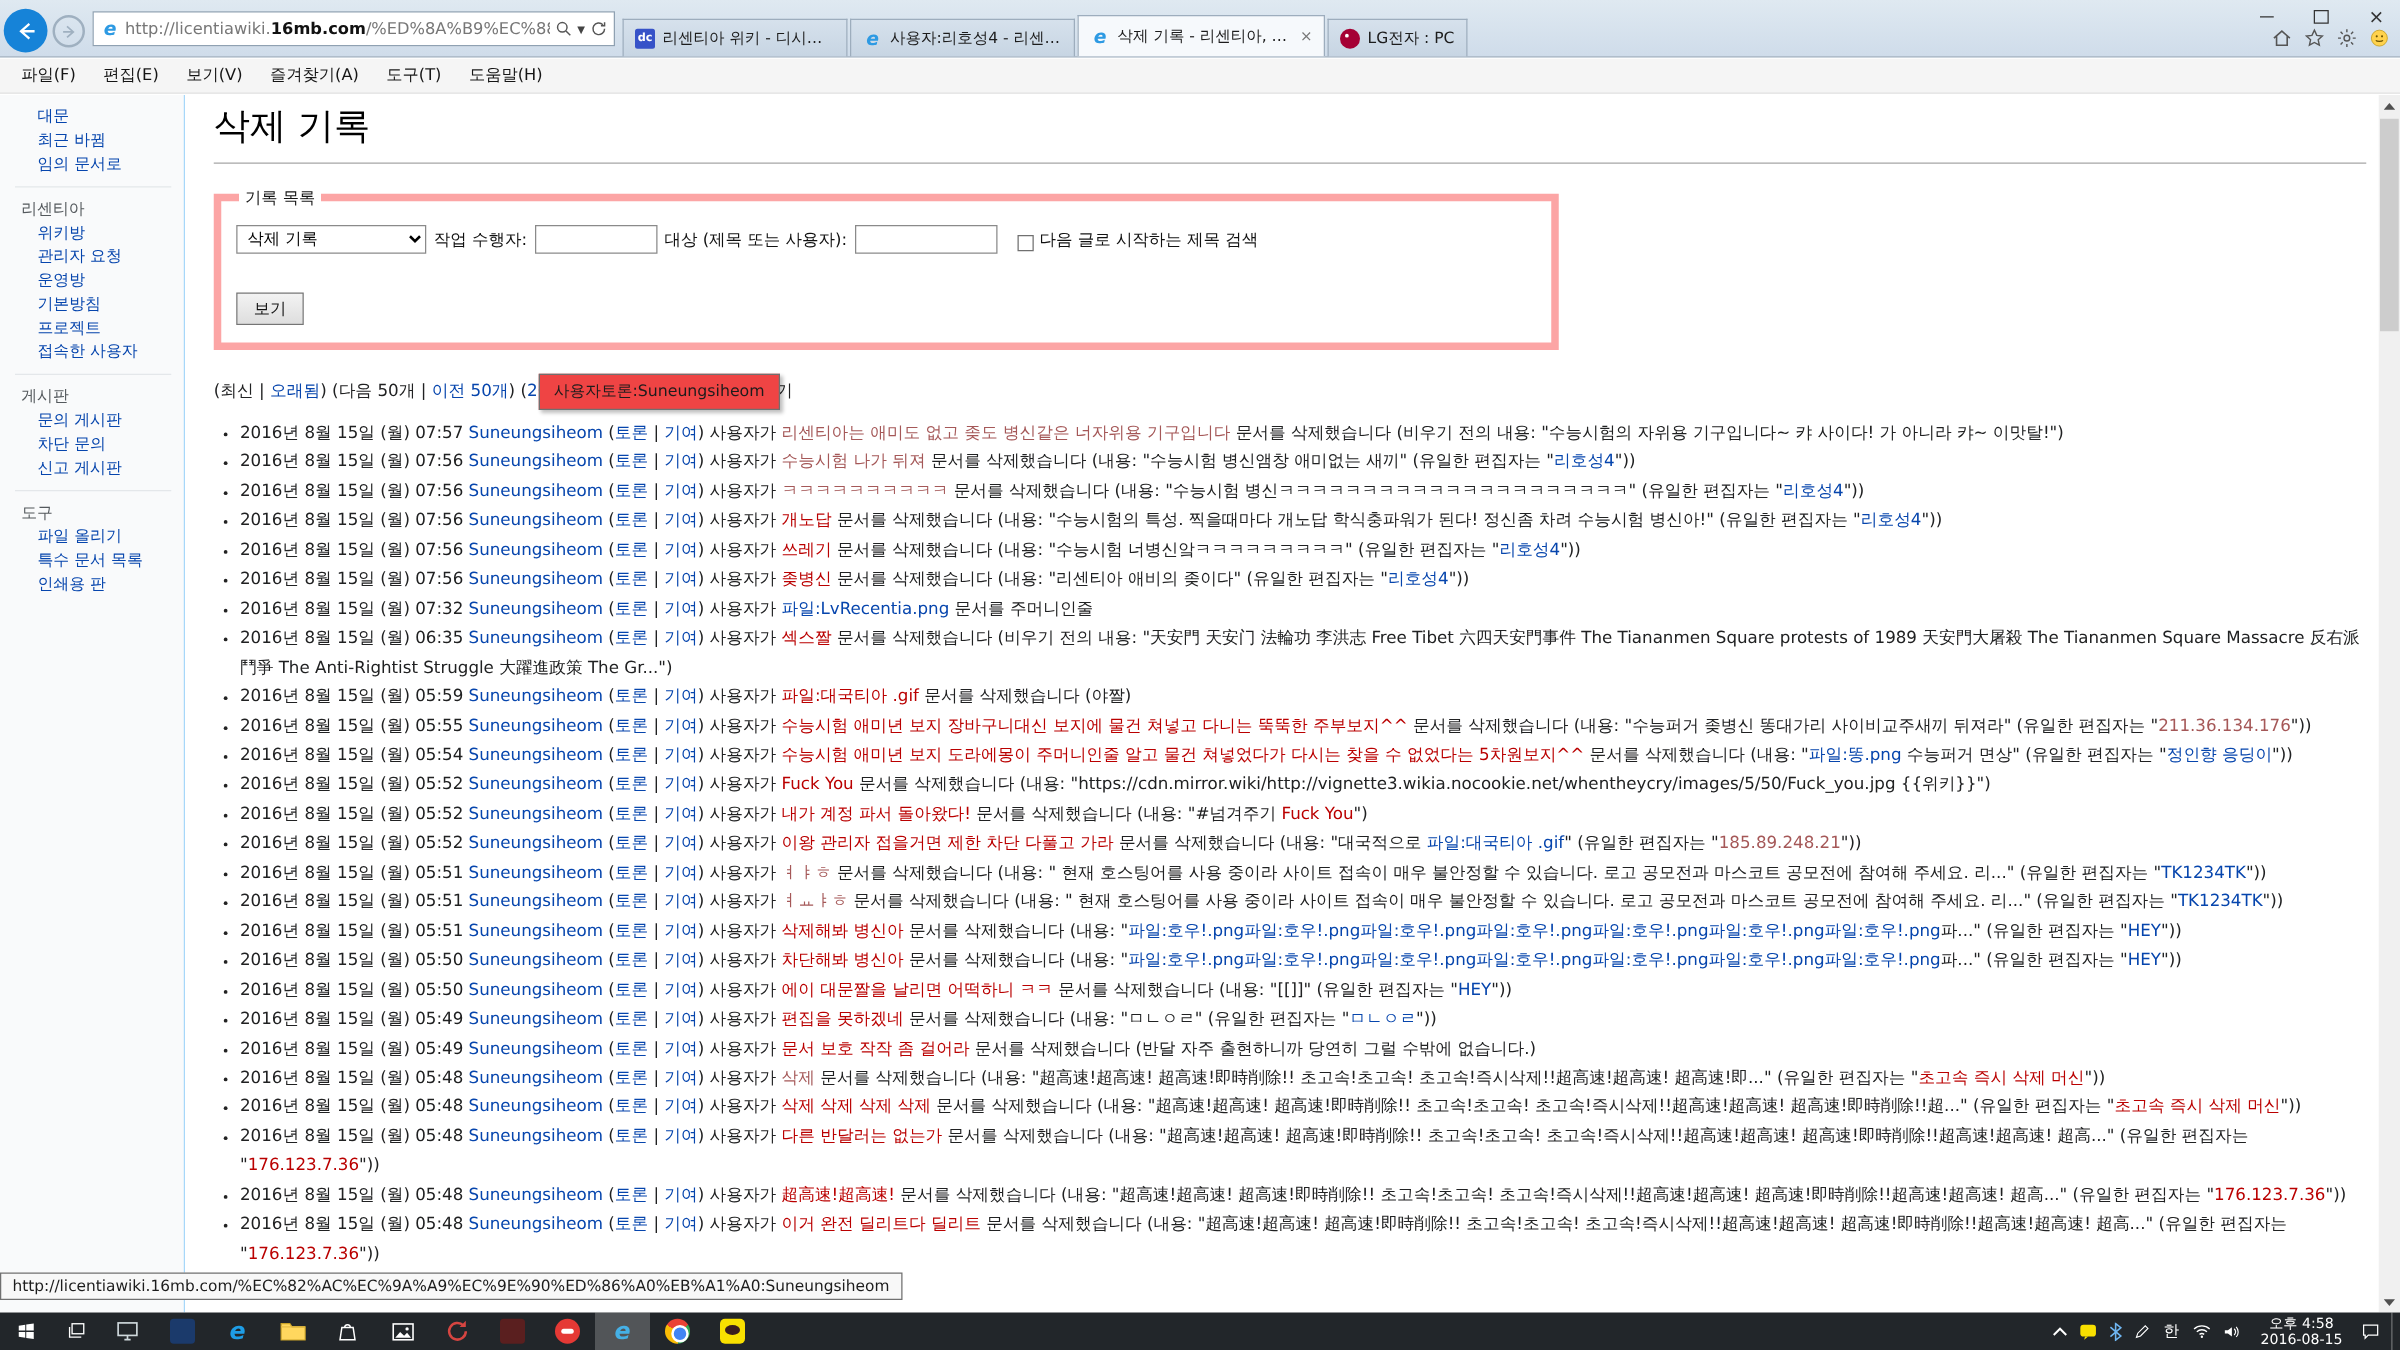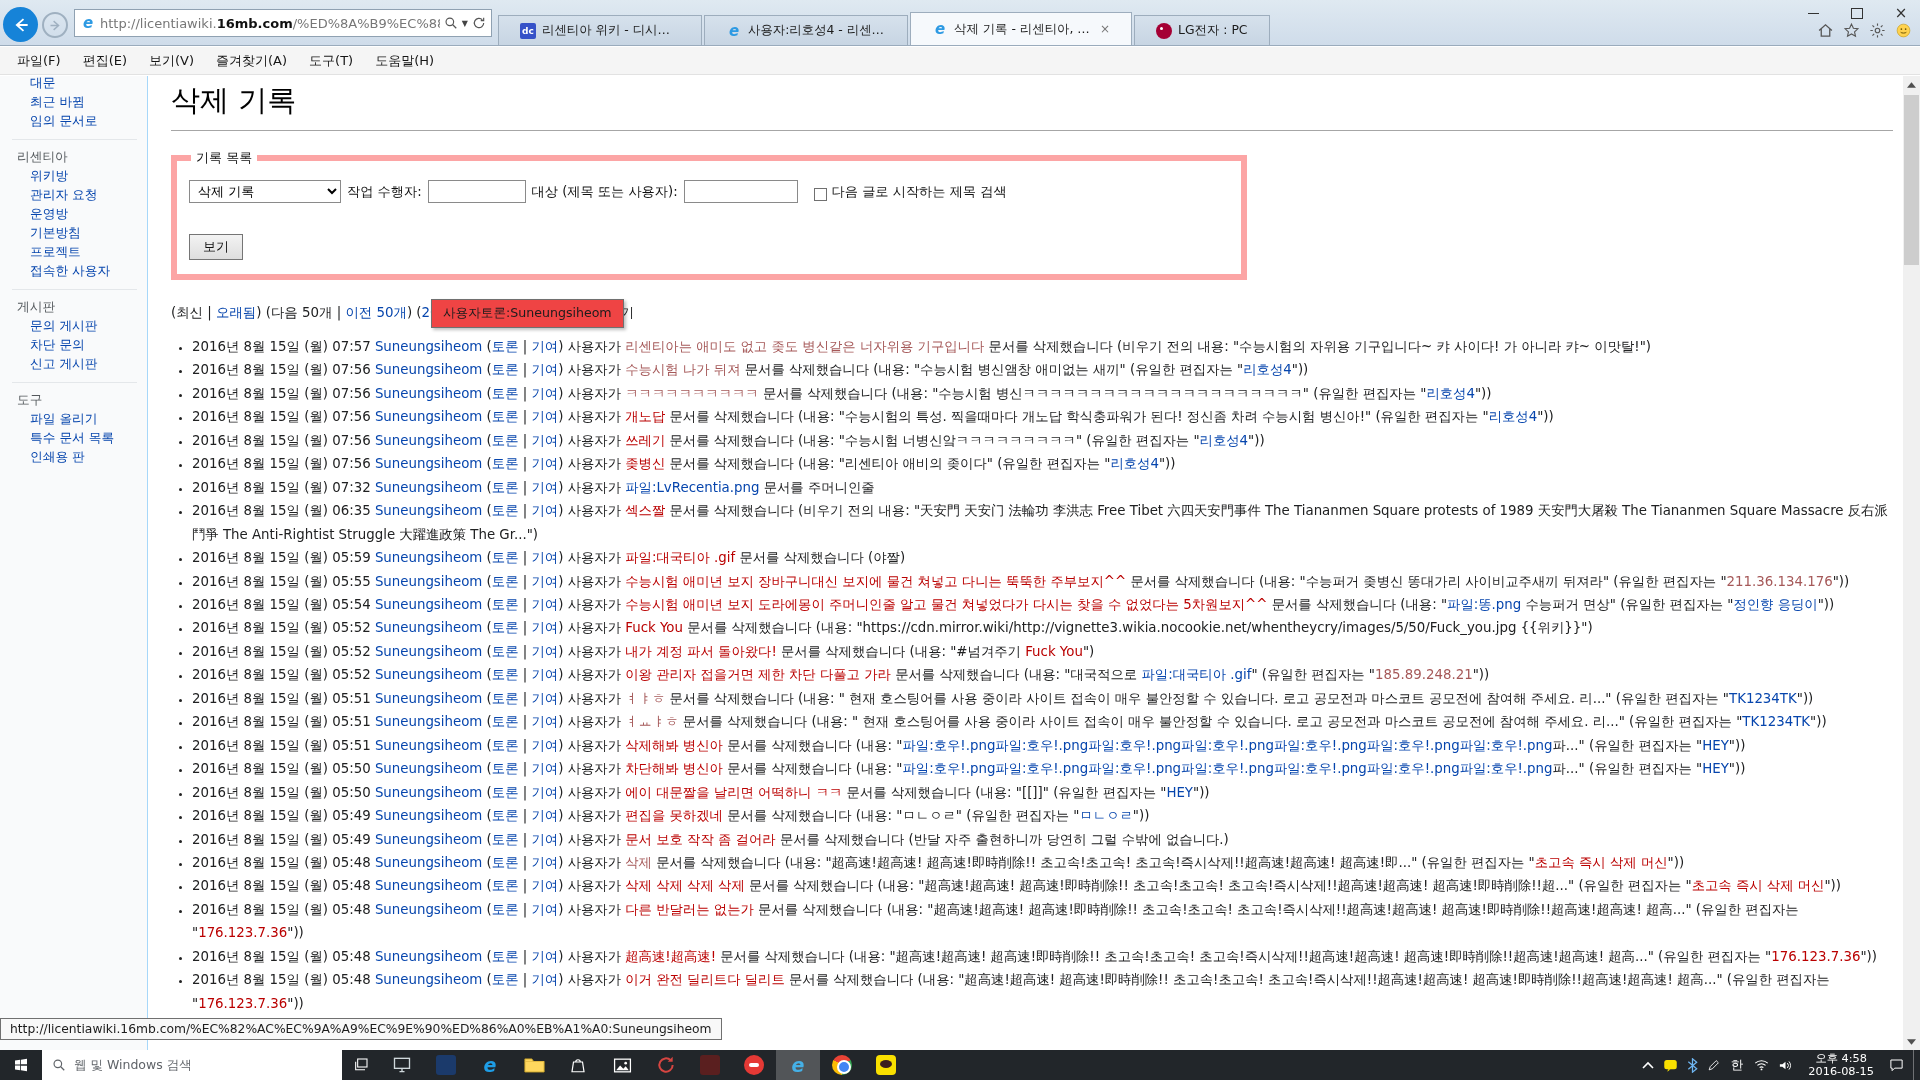--- a/index.html
+++ b/index.html
@@ -13,21 +13,21 @@
   .back-btn { left:3px; top:7px; width:35px; height:35px; background:#1683d8; }
   .fwd-btn  { left:42px; top:12px; width:26px; height:26px; border:2px solid #9fb0c0; background:transparent; }
   .addr-bar { position:absolute; left:74px; top:9px; width:418px; height:28px; background:#fff;
     border:1px solid #8fa1b2; display:flex; align-items:center; padding:0 5px; gap:4px; }
   .addr-url { flex:1; font-size:13px; white-space:nowrap; overflow:hidden; color:#777; }
   .addr-url b { color:#111; font-weight:700; }
   .addr-ico { display:flex; align-items:center; }
   .caret { font-size:8px; color:#444; }
 
   .tab-strip { position:absolute; left:498px; bottom:0; height:33px; display:flex; align-items:flex-end; }
-  .tab { height:30px; display:flex; align-items:center; gap:6px; padding:0 21px;
+  .tab { height:30px; display:flex; align-items:center; gap:6px; padding:0 9px;
     border:1px solid #9dadbd; border-bottom:none; background:linear-gradient(#d6e1ec,#c7d5e3);
     font-size:12.4px; color:#1c1c1c; margin-right:2px; }
   .tab.active { height:33px; background:#f6f9fc; }
   .tab .t-title { max-width:138px; overflow:hidden; text-overflow:ellipsis; white-space:nowrap; }
   .tab .t-close { color:#777; font-size:12px; padding-left:2px; }
   .fav { width:16px; height:16px; display:flex; align-items:center; justify-content:center; flex:0 0 16px; }
   .fav-dc { background:#3652c8; color:#fff; font-weight:700; font-size:9px; border-radius:2px; }
   .fav-ie { color:#2d9ae3; font-weight:700; font-style:italic; font-size:15px; }
   .fav-lg { background:#a50034; border-radius:50%; position:relative; }
   .fav-lg::after { content:""; position:absolute; left:4px; top:4px; width:3px; height:3px; background:#fff; border-radius:50%; }
@@ -46,21 +46,21 @@
   .menu-item { font-size:13px; color:#151515; padding:0 11px; line-height:28px; }
 
   
   .viewport { position:absolute; top:76px; left:0; right:0; height:974px; background:#fff; overflow:hidden; }
   .pg-scrollbar { position:absolute; right:0; top:0; width:17px; height:100%; background:#f0f0f0; z-index:5; }
   .pg-scrollbar .arr { position:absolute; left:0; width:17px; height:17px; display:flex; align-items:center; justify-content:center; }
   .pg-scrollbar .arr svg { display:block; }
   .pg-scrollbar .arr.up { top:0; } .pg-scrollbar .arr.down { bottom:0; }
   .pg-thumb { position:absolute; left:1px; top:19px; width:15px; height:170px; background:#cdcdcd; }
 
-  .sidebar { position:absolute; left:0; top:0; width:147px; height:100%; background:#f9fafb; overflow:hidden; padding-top:4px; }
+  .sidebar { position:absolute; left:0; top:0; width:147px; height:100%; background:#f9fafb; overflow:hidden; padding-top:14px; }
   .sb-item { font-size:12.7px; color:#0645ad; padding-left:30px; line-height:19px; white-space:nowrap; }
   .sb-item.clipped { margin-top:-7px; }
   .sb-header { font-size:12.7px; color:#54595d; padding-left:17px; line-height:18px; margin-top:6px; }
   .sb-sep { border-top:1px solid #e4e7ea; margin:9px 10px 8px 12px; }
 
   .content { position:absolute; left:147px; top:0; right:17px; height:100%; background:#fff;
     border-left:1px solid #a7d7f9; padding:0 10px 0 23px; overflow:hidden; }
   .page-title { font-size:29px; font-weight:400; color:#000; margin-top:5px; padding-bottom:9px;
     border-bottom:1px solid #a6a6a6; font-family:"DejaVu Sans","Liberation Serif",sans-serif; }
   .intro { margin-top:15px; font-size:13.4px; color:#202122; }
@@ -300,27 +300,20 @@
 
 <div class="tip tab-tip">사용자토론:Suneungsiheom</div>
 <div class="tip status-tip">http://licentiawiki.16mb.com/%EC%82%AC%EC%9A%A9%EC%9E%90%ED%86%A0%EB%A1%A0:Suneungsiheom</div>
 
 <div class="taskbar">
   <div class="tb-start">
     <svg width="16" height="16" viewBox="0 0 24 24">
         <path d="M3 5.3l7.8-1.1v7H3zM12 4l9-1.3V11h-9zM3 12.8h7.8v7L3 18.7zM12 13h9v8.3L12 20z" fill="#fff"></path>
       </svg>
   </div>
-  <div class="tb-search">
-    <svg width="14" height="14" viewBox="0 0 24 24">
-        <circle cx="10" cy="10" r="6.5" stroke="#5f6368" stroke-width="2" fill="none"></circle>
-        <path d="M15 15l6 6" stroke="#5f6368" stroke-width="2"></path>
-      </svg>
-    <span>웹 및 Windows 검색</span>
-  </div>
   <div class="tb-taskview">
     <svg width="16" height="16" viewBox="0 0 24 24">
         <rect x="7" y="3" width="14" height="12" stroke="#fff" stroke-width="1.6" fill="none"></rect>
         <path d="M4 7v12h14" stroke="#fff" stroke-width="1.6" fill="none"></path>
       </svg>
   </div>
   <div class="tb-apps">
       <div class="tb-app">
         <svg width="20" height="20" viewBox="0 0 24 24">
           <rect x="3" y="4" width="18" height="12" stroke="#cfd8dc" stroke-width="1.6" fill="none"></rect>

